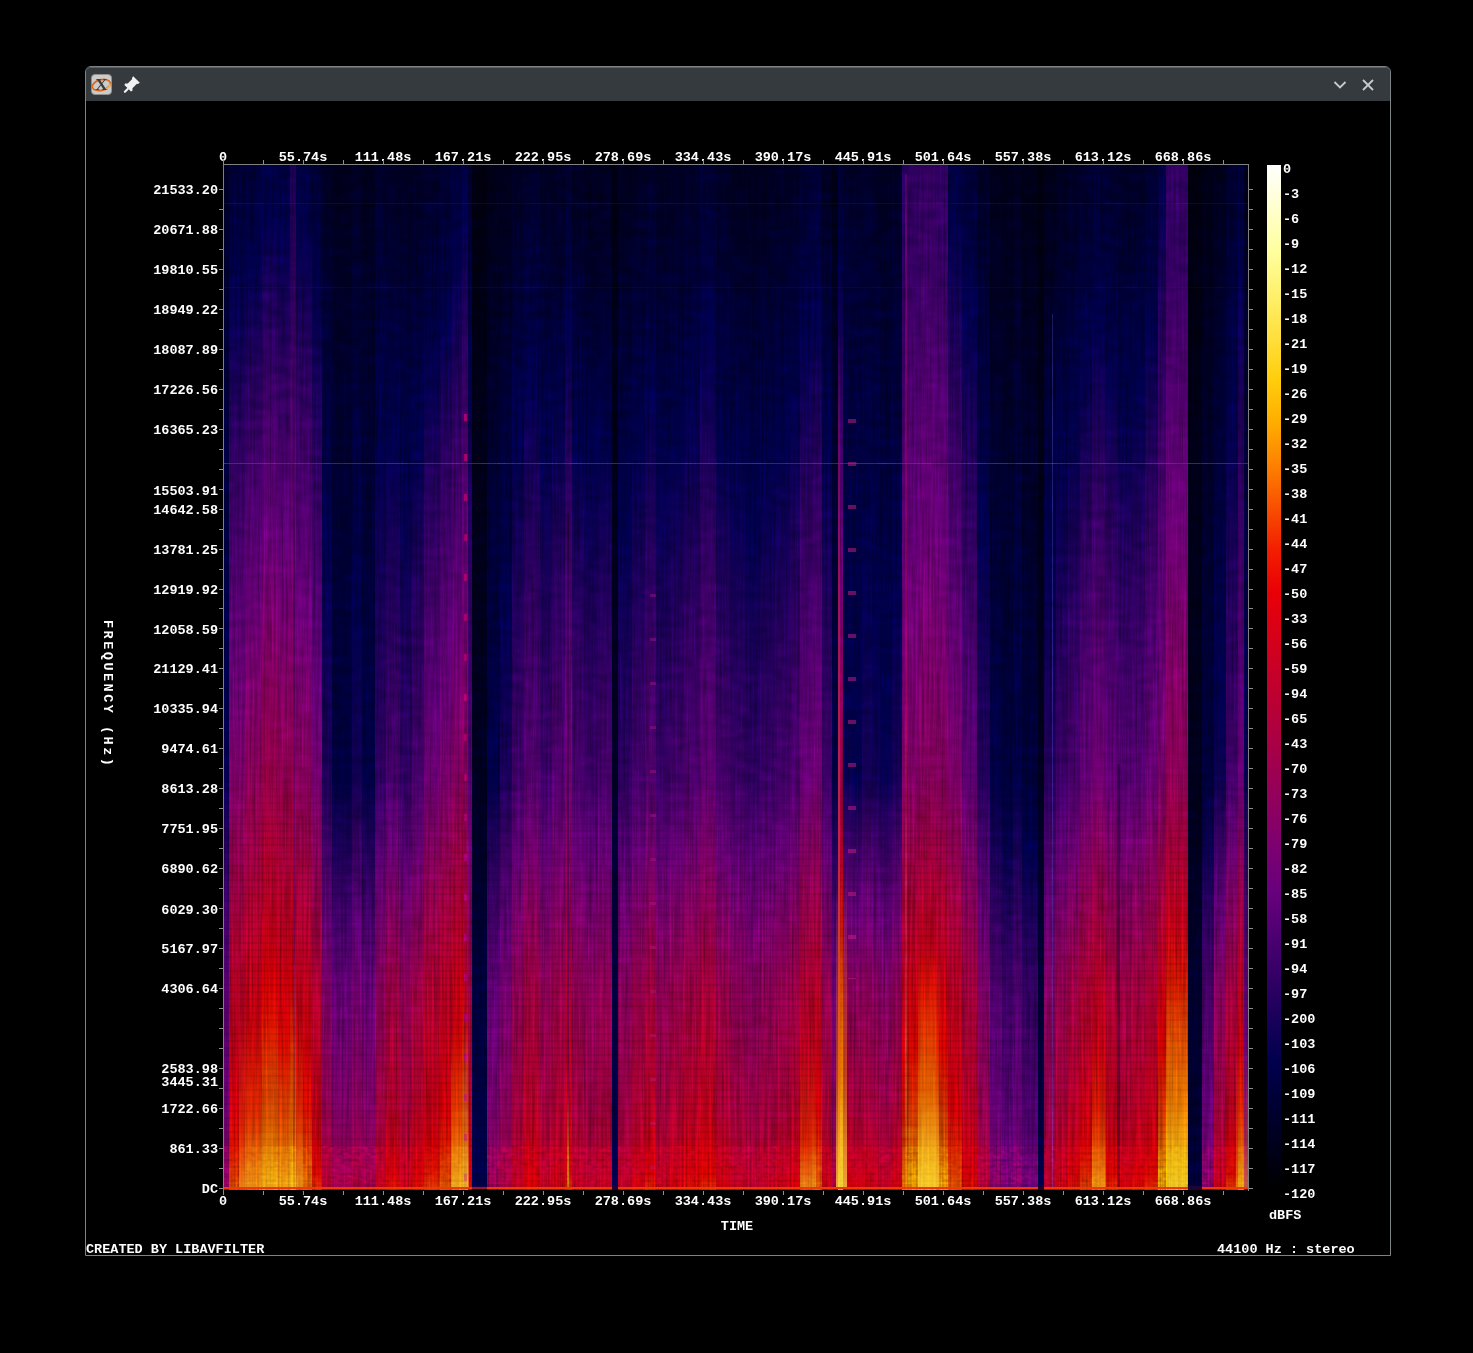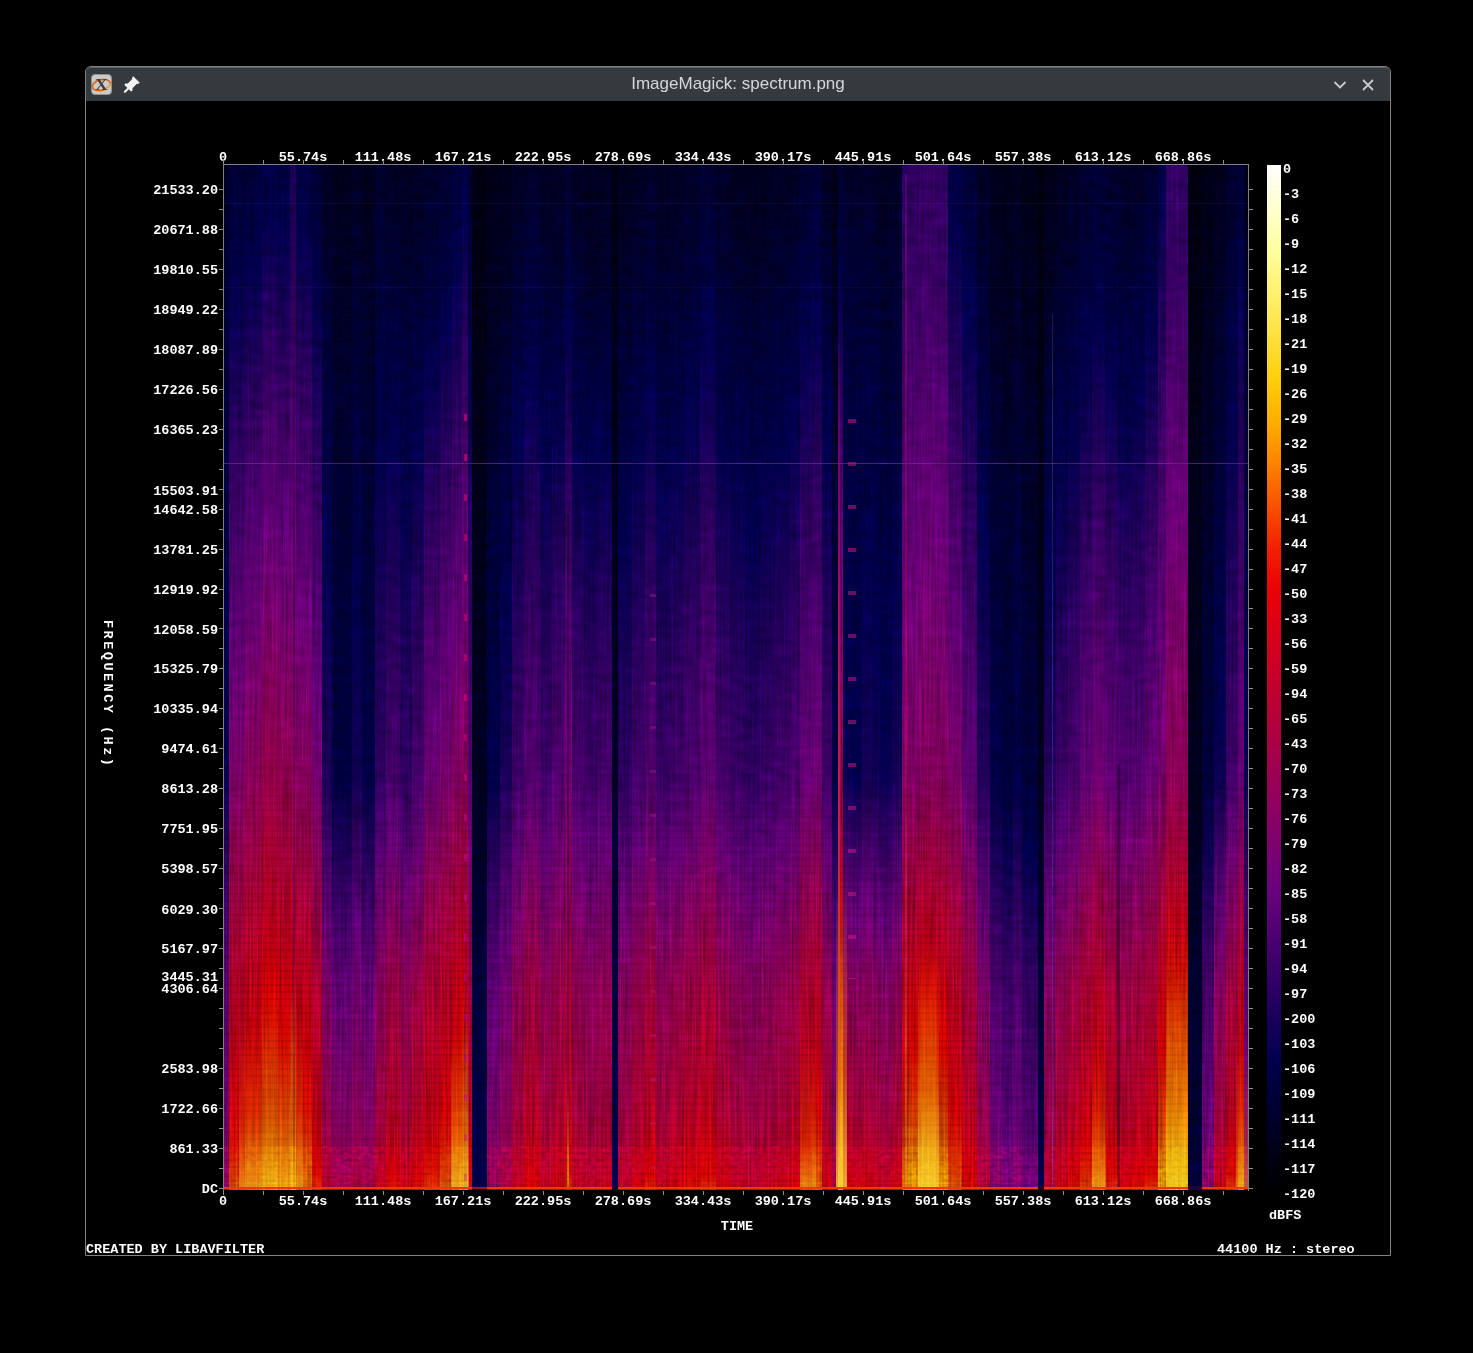--- a/index.html
+++ b/index.html
@@ -10,21 +10,20 @@
 .c{position:absolute;top:1px;height:1025px}
 .ml{position:absolute;color:#fff;font-weight:bold;font-size:13.5px;line-height:16px;white-space:pre}
 .fl{left:0;width:218px;text-align:right}
 .ll{left:1283px;width:80px;text-align:left}
 .tl{width:120px;text-align:center}
 .tk{position:absolute;background:#8f8f8f}
 .hline{position:absolute;left:1px;width:1024px}
 </style></head><body>
 <div class="win">
  <div class="tb"></div>
- <div class="title">ImageMagick: spectrum.png</div>
  <svg style="position:absolute;left:5px;top:7px" width="21" height="21" viewBox="0 0 21 21">
    <rect x="0.5" y="0.5" width="20" height="20" rx="3.5" fill="#cbcbcb" stroke="#909090"></rect>
    <ellipse cx="10.3" cy="11" rx="9.2" ry="5.3" fill="none" stroke="#d8681c" stroke-width="1.7" transform="rotate(-15 10.3 11)"></ellipse>
    <path d="M19 9.5 A9.2 5.3 -15 0 1 13.5 15.8" fill="none" stroke="#ecb45a" stroke-width="1.5"></path>
    <text x="10.5" y="16.3" font-family="Liberation Serif,serif" font-weight="bold" font-size="17px" text-anchor="middle" fill="#3c3c3c">X</text>
  </svg>
  <svg style="position:absolute;left:36px;top:7px" width="20" height="20" viewBox="0 0 20 20">
    <g fill="#f2f2f2">
      <path d="M11.2 2.2 L17.8 8.8 L15.9 10 L14.9 9.8 L10.5 14.2 L10.4 16.8 L9 17.6 L2.4 11 L3.2 9.6 L5.8 9.5 L10.2 5.1 L10 4.1 Z"></path>
      <rect x="3.2" y="13.4" width="2.2" height="6" rx="1" transform="rotate(45 4.3 16.4)"></rect>
@@ -189,30 +188,30 @@
 <div class="ml fl" style="top:262.7px">19810.55</div>
 <div class="ml fl" style="top:302.7px">18949.22</div>
 <div class="ml fl" style="top:342.7px">18087.89</div>
 <div class="ml fl" style="top:382.6px">17226.56</div>
 <div class="ml fl" style="top:422.6px">16365.23</div>
 <div class="ml fl" style="top:484px">15503.91</div>
 <div class="ml fl" style="top:502.6px">14642.58</div>
 <div class="ml fl" style="top:542.5px">13781.25</div>
 <div class="ml fl" style="top:582.5px">12919.92</div>
 <div class="ml fl" style="top:622.5px">12058.59</div>
-<div class="ml fl" style="top:662.4px">15325.79</div>
+<div class="ml fl" style="top:662.4px">21129.41</div>
 <div class="ml fl" style="top:702.4px">10335.94</div>
 <div class="ml fl" style="top:742.4px">9474.61</div>
 <div class="ml fl" style="top:782.3px">8613.28</div>
 <div class="ml fl" style="top:822.3px">7751.95</div>
-<div class="ml fl" style="top:862.3px">5398.57</div>
+<div class="ml fl" style="top:862.3px">6890.62</div>
 <div class="ml fl" style="top:903px">6029.30</div>
 <div class="ml fl" style="top:942.2px">5167.97</div>
 <div class="ml fl" style="top:982.2px">4306.64</div>
-<div class="ml fl" style="top:970px">3445.31</div>
+<div class="ml fl" style="top:1075px">3445.31</div>
 <div class="ml fl" style="top:1062.1px">2583.98</div>
 <div class="ml fl" style="top:1102.1px">1722.66</div>
 <div class="ml fl" style="top:1142.1px">861.33</div>
 <div class="ml fl" style="top:1182.0px">DC</div>
 <div class="ml tl" style="left:163px;top:150px">0</div>
 <div class="ml tl" style="left:243px;top:150px">55.74s</div>
 <div class="ml tl" style="left:323px;top:150px">111.48s</div>
 <div class="ml tl" style="left:403px;top:150px">167.21s</div>
 <div class="ml tl" style="left:483px;top:150px">222.95s</div>
 <div class="ml tl" style="left:563px;top:150px">278.69s</div>

